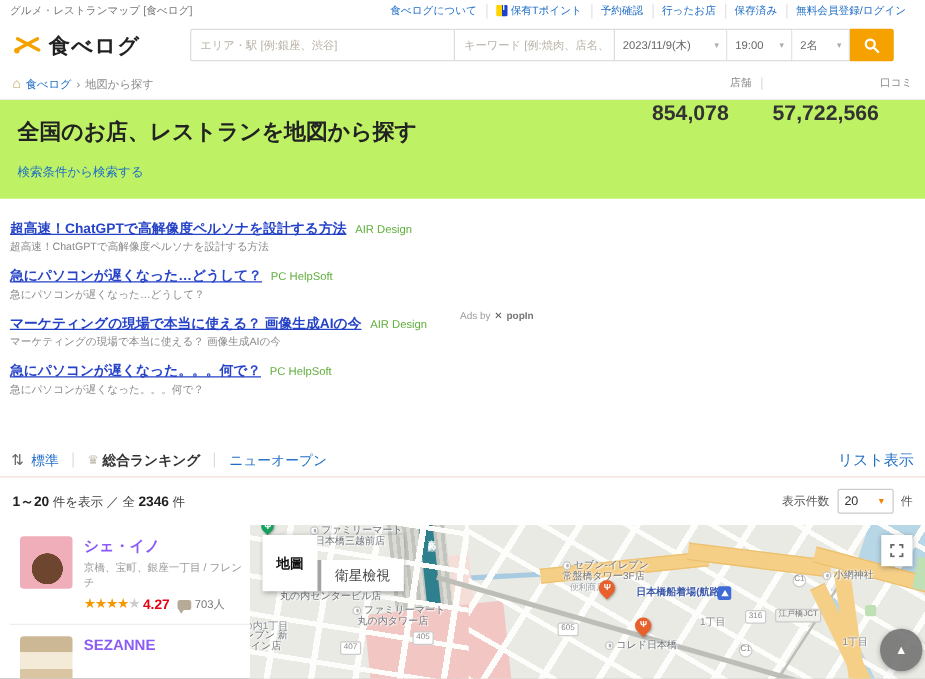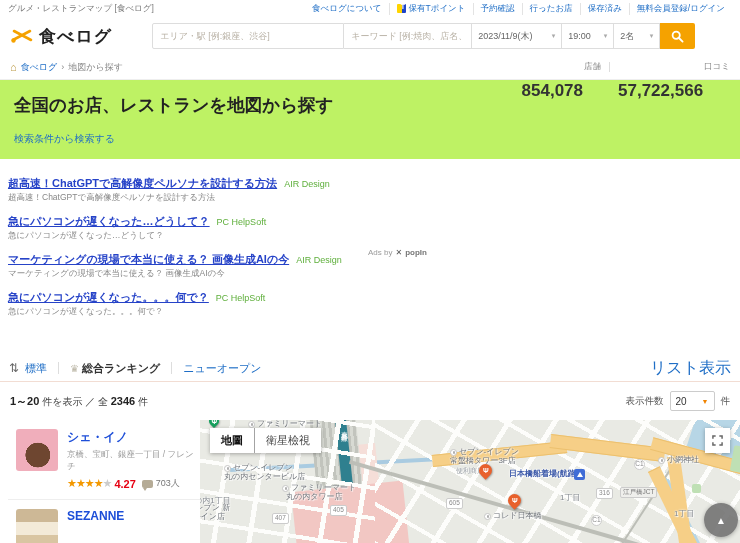--- a/index.html
+++ b/index.html
@@ -52,21 +52,21 @@
   .ads-by .pmark{color:#555;font-size:8px;}
 
   
   .sortbar{margin-top:28px;height:27px;display:flex;align-items:center;padding:0 9px;border-bottom:1px solid #f2ddd3;font-size:11px;}
   .sortbar .sort-ico{color:#666;font-size:12px;margin-right:6px;}
   .sortbar .blue{color:#1f6ec6;}
   .sortbar .active{color:#333;font-weight:bold;display:flex;align-items:center;gap:3px;}
   .sortbar .crown{color:#bdb8a8;font-size:10px;}
   .sortbar .vdiv{width:1px;height:12px;background:#ddd;margin:0 11px;}
   .sortbar .spacer{flex:1;}
-  .sortbar .list-view{font-size:16px;color:#1f6ec6;margin-left:18px;}
+  .sortbar .list-view{font-size:12px;color:#1f6ec6;margin-left:18px;}
 
   
   .results-row{display:flex;justify-content:space-between;align-items:center;padding:9px 10px 5px;font-size:10px;color:#444;}
   .results-row b{font-size:11px;color:#222;}
   .pp{display:flex;align-items:center;gap:6px;font-size:9.5px;color:#555;}
   .pp-select{width:45px;height:20px;border:1px solid #ccc;border-radius:2px;display:flex;align-items:center;justify-content:space-between;padding:0 5px;font-size:10px;color:#333;cursor:pointer;background:#fff;}
   .pp-select .caret{color:#f08300;font-size:7px;}
 
   
   .legend-row{display:flex;justify-content:flex-end;align-items:center;gap:13px;padding:6px 10px 6px;font-size:9px;color:#555;}
@@ -74,21 +74,21 @@
   .legend-pin{width:9px;height:9px;border-radius:50% 50% 50% 0;transform:rotate(-45deg);position:relative;flex:0 0 auto;}
   .legend-pin::after{content:"";position:absolute;left:3px;top:3px;width:3px;height:3px;border-radius:50%;background:#fff;}
 
   
   .content{display:flex;padding-left:8px;margin-top:4px;height:160px;}
   .list{width:192px;flex:0 0 auto;}
   .card{display:flex;gap:9px;padding:9px 6px 9px 8px;border-bottom:1px solid #eee;cursor:pointer;}
   .thumb{width:42px;height:42px;border-radius:3px;flex:0 0 auto;}
   .thumb-0{background:radial-gradient(circle at 52% 62%,#6e4630 0 36%,#f0aebb 37% 100%);}
   .thumb-1{background:linear-gradient(180deg,#cdb896 0 30%,#f3ead8 31% 62%,#d9c5a2 63% 100%);}
-  .card-name{font-size:12px;font-weight:bold;color:#1d4ed8;margin-bottom:3px;}
+  .card-name{font-size:12px;font-weight:bold;color:#8b5cf6;margin-bottom:3px;}
   .card-area{font-size:8.5px;color:#999;margin-bottom:4px;}
   .card-rating{display:flex;align-items:center;gap:3px;}
   .stars{font-size:11px;letter-spacing:-1px;line-height:1;}
   .stars .on{color:#f39800;}
   .stars .off{color:#ccc;}
   .rating-num{font-size:11px;font-weight:bold;color:#e60012;}
   .bubble{width:11px;height:8px;background:#b5ab96;border-radius:2px;position:relative;margin-left:3px;}
   .bubble::after{content:"";position:absolute;left:1px;bottom:-3px;border-left:2px solid transparent;border-right:2px solid transparent;border-top:3px solid #b5ab96;}
   .reviews{font-size:9px;color:#777;}
 
@@ -122,21 +122,21 @@
   .map-pin{position:absolute;width:13px;height:13px;border-radius:50% 50% 50% 0;transform:rotate(-45deg);display:flex;align-items:center;justify-content:center;box-shadow:0 1px 2px rgba(0,0,0,.35);z-index:25;cursor:pointer;}
   .map-pin .glyph{transform:rotate(45deg);color:#fff;font-size:7px;font-weight:bold;}
   .pin-orange{background:#e8612c;}
   .pin-green{background:#17a05e;width:10px;height:10px;}
   .boat-badge{position:absolute;width:11px;height:11px;background:#3f6cd6;border-radius:2px;display:flex;align-items:center;justify-content:center;z-index:25;}
   .boat-badge .sail{width:0;height:0;border-left:3px solid transparent;border-right:3px solid transparent;border-bottom:5px solid #fff;}
 
   .map-controls{position:absolute;top:8px;left:10px;display:flex;z-index:40;box-shadow:0 1px 4px rgba(0,0,0,.3);}
   .map-btn{background:#fff;font-size:11px;padding:5px 11px;cursor:pointer;border:none;font-family:inherit;}
   .map-btn.active{font-weight:bold;color:#111;}
-  .map-btn.plain2{color:#444;border-left:1px solid #a3a3a3;}
+  .map-btn.plain2{color:#444;border-left:3px solid #a3a3a3;margin-top:20px;}
   .fullscreen-btn{position:absolute;top:8px;right:10px;width:25px;height:25px;background:#fff;box-shadow:0 1px 4px rgba(0,0,0,.3);display:flex;align-items:center;justify-content:center;z-index:40;cursor:pointer;border:none;}
 
   .scroll-top{position:absolute;left:704px;top:503px;width:34px;height:34px;border-radius:50%;background:rgba(112,112,112,.88);border:none;color:#fff;font-size:10px;display:flex;align-items:center;justify-content:center;z-index:60;cursor:pointer;box-shadow:0 1px 4px rgba(0,0,0,.3);}
 </style>
 </head>
 <body>
 
 <div class="page">
 
   <div class="topbar">
@@ -169,21 +169,21 @@
       <svg width="24" height="18" viewBox="0 0 24 18">
         <g stroke="#f5a200" stroke-width="2.6" stroke-linecap="round">
           <line x1="3" y1="13" x2="20" y2="4"></line>
           <line x1="4" y1="4" x2="21" y2="13"></line>
         </g>
         <circle cx="3.5" cy="13.5" r="2.2" fill="#f5a200"></circle>
       </svg>
       <span class="logo-text">食べログ</span>
     </a>
     <div class="searchbar">
-      <input class="sinput" style="width: 192px; border-radius: 2px 0px 0px 2px;" placeholder="エリア・駅 [例:銀座、渋谷]">
+      <input class="sinput" style="width: 212px; border-radius: 2px 0px 0px 2px;" placeholder="エリア・駅 [例:銀座、渋谷]">
       <input class="sinput" style="width: 128px; border-left: none;" placeholder="キーワード [例:焼肉、店名、個室]">
       <div class="sel" style="width:90px;">
           <span>2023/11/9(木)</span>
           <span class="caret">▾</span>
         </div>
       <div class="sel" style="width:52px;">
           <span>19:00</span>
           <span class="caret">▾</span>
         </div>
       <div class="sel" style="width:46px;">

